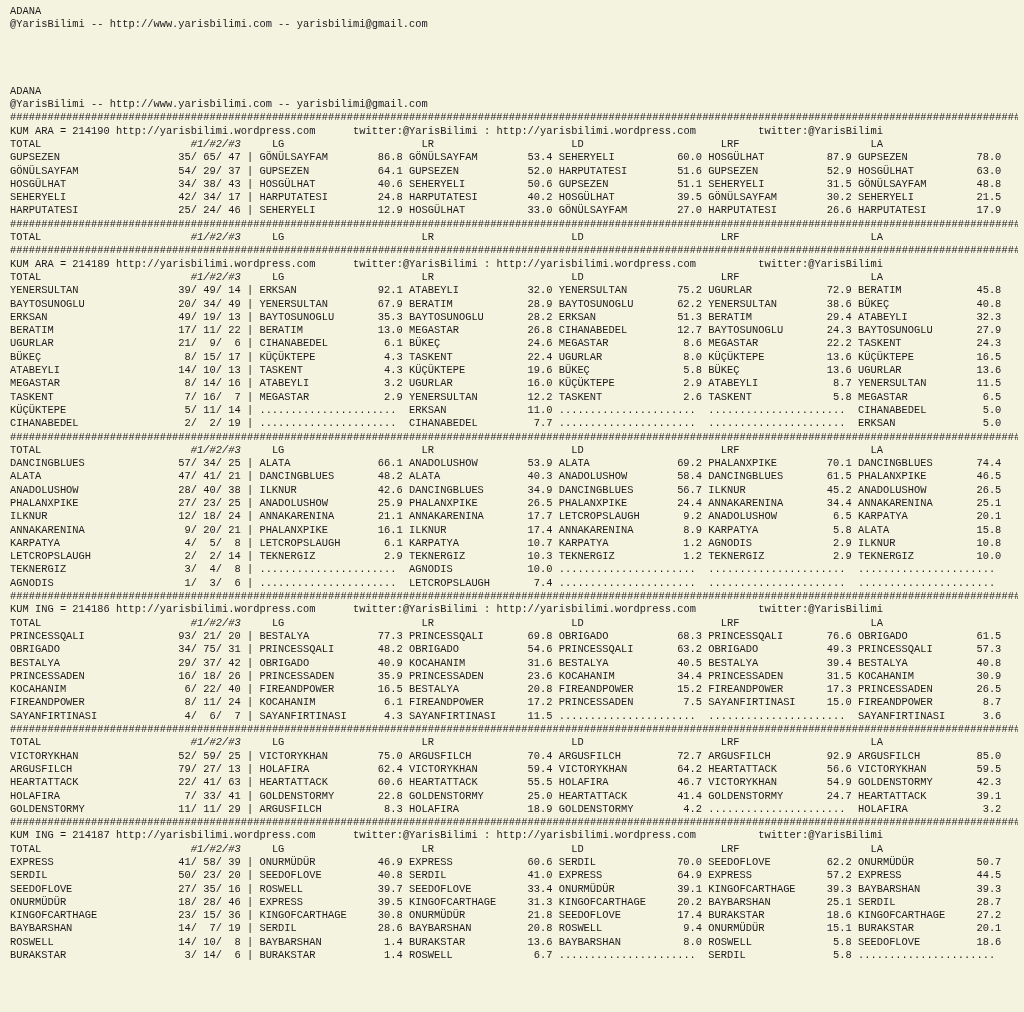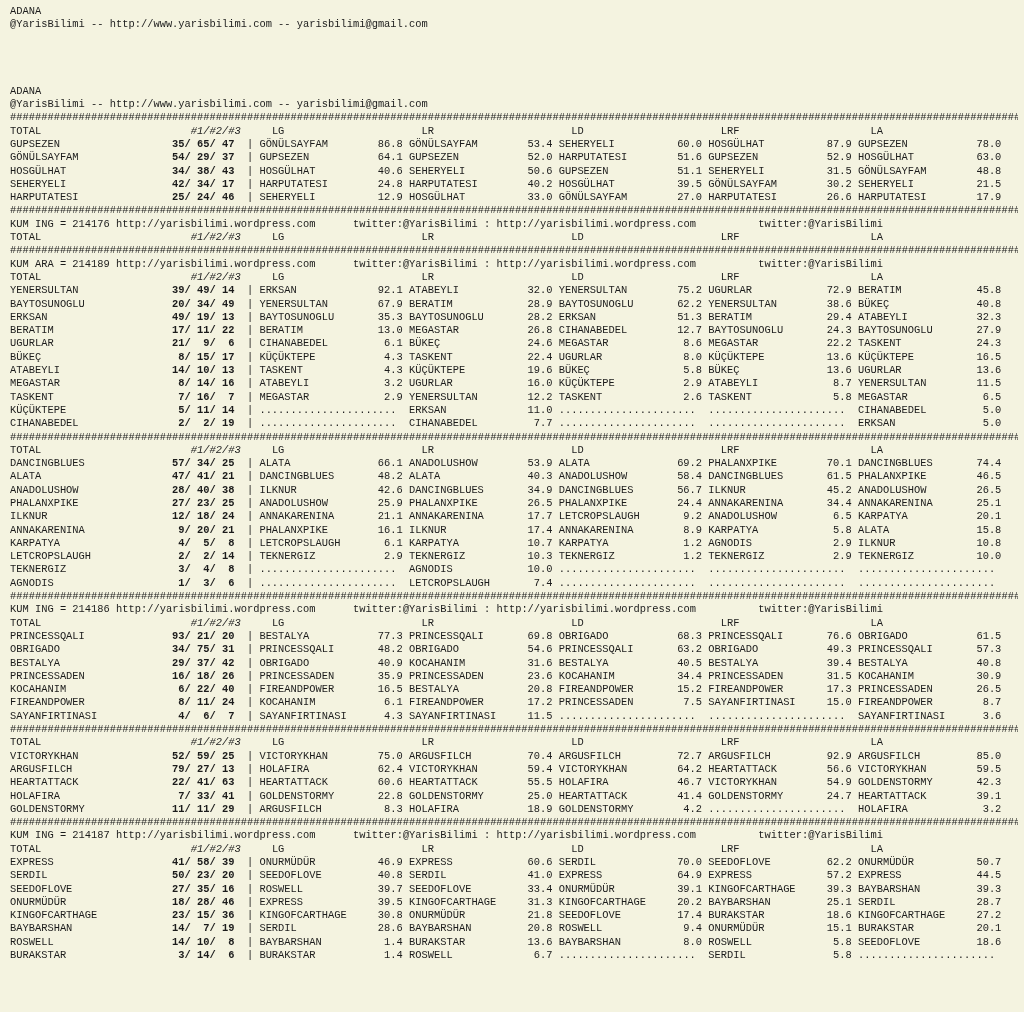--- a/index.html
+++ b/index.html
@@ -11,21 +11,21 @@
     font-family:"Liberation Mono","DejaVu Sans Mono",monospace;
     font-size:10.4px;line-height:13.3px;
     color:#1b1b1b;
     padding:5px 8px 0 10px;
   }
   .ln{height:13.3px;white-space:pre;overflow:hidden;width:1008px;}
   .ln span{display:inline-block;vertical-align:top;white-space:pre;}
   
   .f-name{width:17ch;}
   .f-tot{width:7ch;text-align:right;margin-top:41px;}
-  .f-rnk{width:13ch;text-align:center;font-weight:bold;}
+  .f-rnk{width:13ch;text-align:right;}
   .f-sep{width:3ch;text-align:center;}
   
   .pair{display:inline-flex;width:24ch;}
   .pn{width:18ch;}
   .pv{width:5ch;text-align:right;}
   .pd{width:24ch;}
   
   .h-rnk{width:20ch;text-align:right;font-style:italic;}
   .h-blank{width:3ch;}
   .h-pair{width:24ch;padding-left:2ch;box-sizing:border-box;}
@@ -38,28 +38,28 @@
   <div class="ln"><span>ADANA</span></div>
   <div class="ln"><span>@YarisBilimi -- http://www.yarisbilimi.com -- yarisbilimi@gmail.com</span></div>
   <div class="ln blank"></div>
   <div class="ln blank"></div>
   <div class="ln blank"></div>
   <div class="ln blank"></div>
   <div class="ln"><span>ADANA</span></div>
   <div class="ln"><span>@YarisBilimi -- http://www.yarisbilimi.com -- yarisbilimi@gmail.com</span></div>
   <div id="sections">
       <div class="ln sepline"><span>#####################################################################################################################################################################</span></div>
+      <div class="ln"><span>KUM ARA = 214190</span> <span>http://yarisbilimi.wordpress.com</span>      <span>twitter:@YarisBilimi</span> : <span>http://yarisbilimi.wordpress.com</span>          <span>twitter:@YarisBilimi</span></div>
       <div class="ln"><span class="f-name">TOTAL</span><span class="h-rnk">#1/#2/#3</span><span class="h-blank"></span><span class="h-pair">LG</span><span class="h-pair">LR</span><span class="h-pair">LD</span><span class="h-pair">LRF</span><span class="h-pair">LA</span></div>
       <div class="ln"><span class="f-name">GUPSEZEN</span><span class="f-tot">102.0</span><span class="f-rnk"> 35/ 65/ 47</span><span class="f-sep">|</span><span class="pair"><span class="pn">GÖNÜLSAYFAM</span><span class="pv">86.8</span></span><span class="pair"><span class="pn">GÖNÜLSAYFAM</span><span class="pv">53.4</span></span><span class="pair"><span class="pn">SEHERYELI</span><span class="pv">60.0</span></span><span class="pair"><span class="pn">HOSGÜLHAT</span><span class="pv">87.9</span></span><span class="pair"><span class="pn">GUPSEZEN</span><span class="pv">78.0</span></span></div>
       <div class="ln"><span class="f-name">GÖNÜLSAYFAM</span><span class="f-tot">90.2</span><span class="f-rnk"> 54/ 29/ 37</span><span class="f-sep">|</span><span class="pair"><span class="pn">GUPSEZEN</span><span class="pv">64.1</span></span><span class="pair"><span class="pn">GUPSEZEN</span><span class="pv">52.0</span></span><span class="pair"><span class="pn">HARPUTATESI</span><span class="pv">51.6</span></span><span class="pair"><span class="pn">GUPSEZEN</span><span class="pv">52.9</span></span><span class="pair"><span class="pn">HOSGÜLHAT</span><span class="pv">63.0</span></span></div>
       <div class="ln"><span class="f-name">HOSGÜLHAT</span><span class="f-tot">84.5</span><span class="f-rnk"> 34/ 38/ 43</span><span class="f-sep">|</span><span class="pair"><span class="pn">HOSGÜLHAT</span><span class="pv">40.6</span></span><span class="pair"><span class="pn">SEHERYELI</span><span class="pv">50.6</span></span><span class="pair"><span class="pn">GUPSEZEN</span><span class="pv">51.1</span></span><span class="pair"><span class="pn">SEHERYELI</span><span class="pv">31.5</span></span><span class="pair"><span class="pn">GÖNÜLSAYFAM</span><span class="pv">48.8</span></span></div>
       <div class="ln"><span class="f-name">SEHERYELI</span><span class="f-tot">64.8</span><span class="f-rnk"> 42/ 34/ 17</span><span class="f-sep">|</span><span class="pair"><span class="pn">HARPUTATESI</span><span class="pv">24.8</span></span><span class="pair"><span class="pn">HARPUTATESI</span><span class="pv">40.2</span></span><span class="pair"><span class="pn">HOSGÜLHAT</span><span class="pv">39.5</span></span><span class="pair"><span class="pn">GÖNÜLSAYFAM</span><span class="pv">30.2</span></span><span class="pair"><span class="pn">SEHERYELI</span><span class="pv">21.5</span></span></div>
       <div class="ln"><span class="f-name">HARPUTATESI</span><span class="f-tot">59.5</span><span class="f-rnk"> 25/ 24/ 46</span><span class="f-sep">|</span><span class="pair"><span class="pn">SEHERYELI</span><span class="pv">12.9</span></span><span class="pair"><span class="pn">HOSGÜLHAT</span><span class="pv">33.0</span></span><span class="pair"><span class="pn">GÖNÜLSAYFAM</span><span class="pv">27.0</span></span><span class="pair"><span class="pn">HARPUTATESI</span><span class="pv">26.6</span></span><span class="pair"><span class="pn">HARPUTATESI</span><span class="pv">17.9</span></span></div>
       <div class="ln sepline"><span>#####################################################################################################################################################################</span></div>
-      <div class="ln"><span>KUM ING = 214176</span> <span>http://yarisbilimi.wordpress.com</span>      <span>twitter:@YarisBilimi</span> : <span>http://yarisbilimi.wordpress.com</span>          <span>twitter:@YarisBilimi</span></div>
       <div class="ln"><span class="f-name">TOTAL</span><span class="h-rnk">#1/#2/#3</span><span class="h-blank"></span><span class="h-pair">LG</span><span class="h-pair">LR</span><span class="h-pair">LD</span><span class="h-pair">LRF</span><span class="h-pair">LA</span></div>
       <div class="ln sepline"><span>#####################################################################################################################################################################</span></div>
       <div class="ln"><span>KUM ARA = 214189</span> <span>http://yarisbilimi.wordpress.com</span>      <span>twitter:@YarisBilimi</span> : <span>http://yarisbilimi.wordpress.com</span>          <span>twitter:@YarisBilimi</span></div>
       <div class="ln"><span class="f-name">TOTAL</span><span class="h-rnk">#1/#2/#3</span><span class="h-blank"></span><span class="h-pair">LG</span><span class="h-pair">LR</span><span class="h-pair">LD</span><span class="h-pair">LRF</span><span class="h-pair">LA</span></div>
       <div class="ln"><span class="f-name">YENERSULTAN</span><span class="f-tot">72.3</span><span class="f-rnk"> 39/ 49/ 14</span><span class="f-sep">|</span><span class="pair"><span class="pn">ERKSAN</span><span class="pv">92.1</span></span><span class="pair"><span class="pn">ATABEYLI</span><span class="pv">32.0</span></span><span class="pair"><span class="pn">YENERSULTAN</span><span class="pv">75.2</span></span><span class="pair"><span class="pn">UGURLAR</span><span class="pv">72.9</span></span><span class="pair"><span class="pn">BERATIM</span><span class="pv">45.8</span></span></div>
       <div class="ln"><span class="f-name">BAYTOSUNOGLU</span><span class="f-tot">62.0</span><span class="f-rnk"> 20/ 34/ 49</span><span class="f-sep">|</span><span class="pair"><span class="pn">YENERSULTAN</span><span class="pv">67.9</span></span><span class="pair"><span class="pn">BERATIM</span><span class="pv">28.9</span></span><span class="pair"><span class="pn">BAYTOSUNOGLU</span><span class="pv">62.2</span></span><span class="pair"><span class="pn">YENERSULTAN</span><span class="pv">38.6</span></span><span class="pair"><span class="pn">BÜKEÇ</span><span class="pv">40.8</span></span></div>
       <div class="ln"><span class="f-name">ERKSAN</span><span class="f-tot">60.5</span><span class="f-rnk"> 49/ 19/ 13</span><span class="f-sep">|</span><span class="pair"><span class="pn">BAYTOSUNOGLU</span><span class="pv">35.3</span></span><span class="pair"><span class="pn">BAYTOSUNOGLU</span><span class="pv">28.2</span></span><span class="pair"><span class="pn">ERKSAN</span><span class="pv">51.3</span></span><span class="pair"><span class="pn">BERATIM</span><span class="pv">29.4</span></span><span class="pair"><span class="pn">ATABEYLI</span><span class="pv">32.3</span></span></div>
       <div class="ln"><span class="f-name">BERATIM</span><span class="f-tot">40.2</span><span class="f-rnk"> 17/ 11/ 22</span><span class="f-sep">|</span><span class="pair"><span class="pn">BERATIM</span><span class="pv">13.0</span></span><span class="pair"><span class="pn">MEGASTAR</span><span class="pv">26.8</span></span><span class="pair"><span class="pn">CIHANABEDEL</span><span class="pv">12.7</span></span><span class="pair"><span class="pn">BAYTOSUNOGLU</span><span class="pv">24.3</span></span><span class="pair"><span class="pn">BAYTOSUNOGLU</span><span class="pv">27.9</span></span></div>
       <div class="ln"><span class="f-name">UGURLAR</span><span class="f-tot">34.1</span><span class="f-rnk"> 21/  9/  6</span><span class="f-sep">|</span><span class="pair"><span class="pn">CIHANABEDEL</span><span class="pv">6.1</span></span><span class="pair"><span class="pn">BÜKEÇ</span><span class="pv">24.6</span></span><span class="pair"><span class="pn">MEGASTAR</span><span class="pv">8.6</span></span><span class="pair"><span class="pn">MEGASTAR</span><span class="pv">22.2</span></span><span class="pair"><span class="pn">TASKENT</span><span class="pv">24.3</span></span></div>
       <div class="ln"><span class="f-name">BÜKEÇ</span><span class="f-tot">27.8</span><span class="f-rnk">  8/ 15/ 17</span><span class="f-sep">|</span><span class="pair"><span class="pn">KÜÇÜKTEPE</span><span class="pv">4.3</span></span><span class="pair"><span class="pn">TASKENT</span><span class="pv">22.4</span></span><span class="pair"><span class="pn">UGURLAR</span><span class="pv">8.0</span></span><span class="pair"><span class="pn">KÜÇÜKTEPE</span><span class="pv">13.6</span></span><span class="pair"><span class="pn">KÜÇÜKTEPE</span><span class="pv">16.5</span></span></div>

